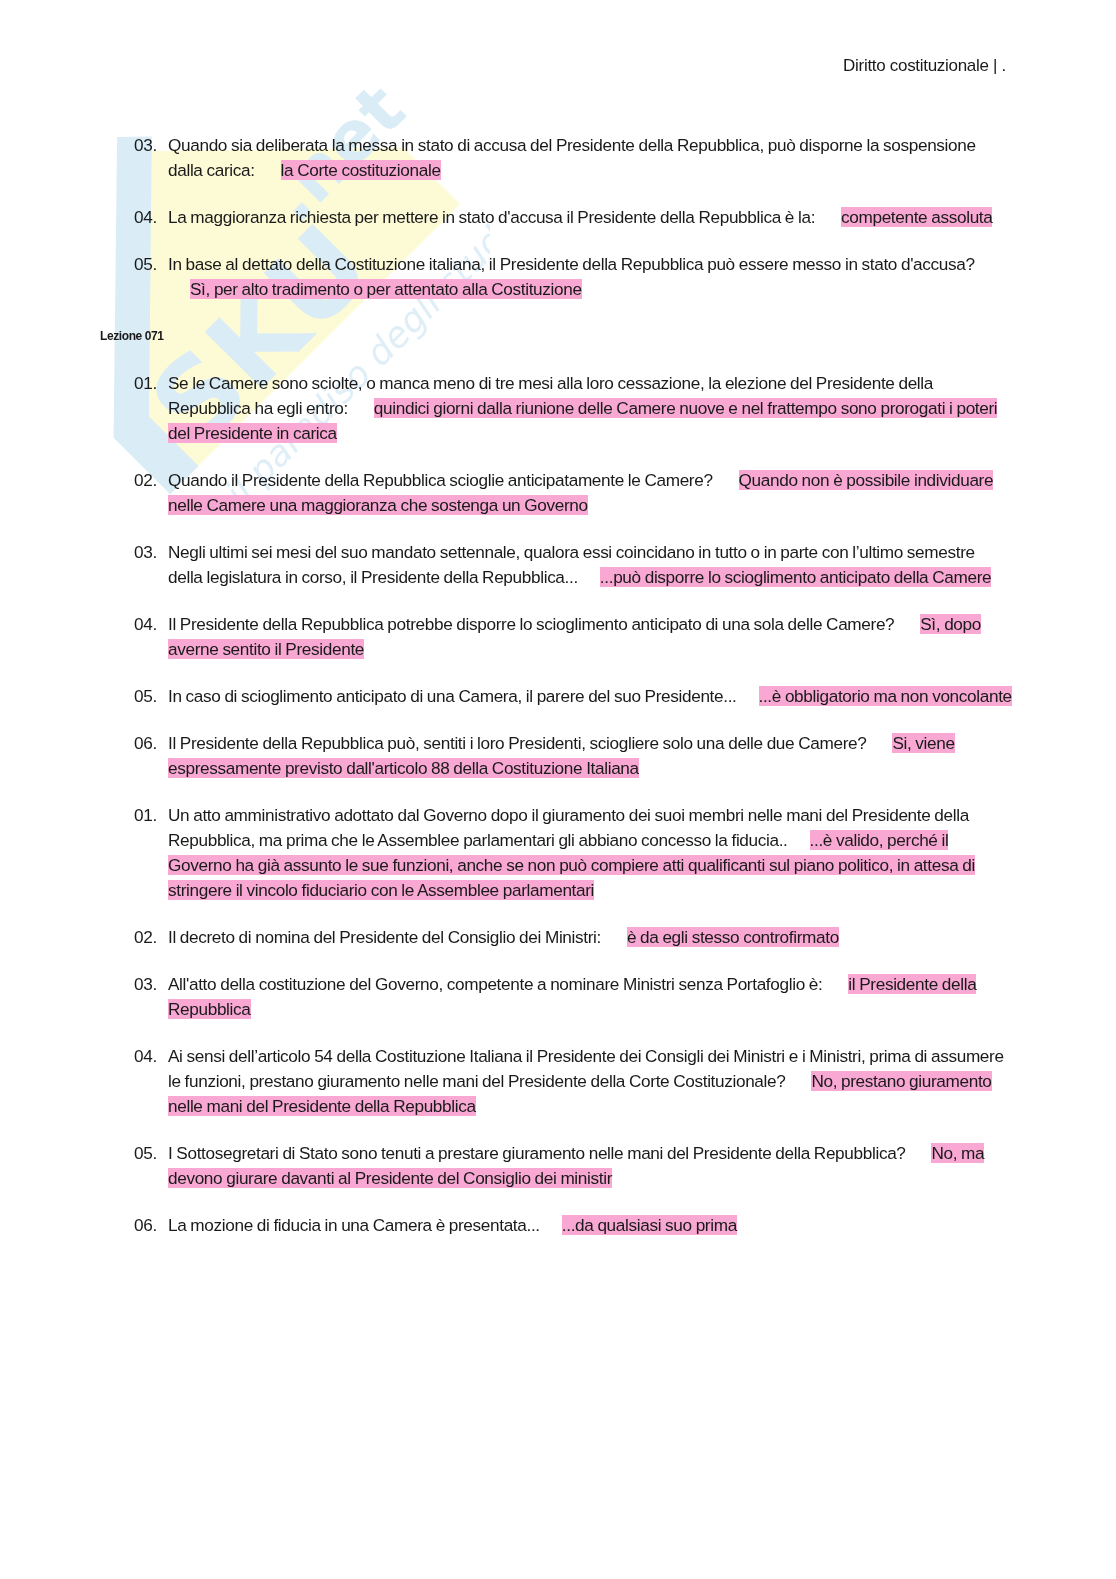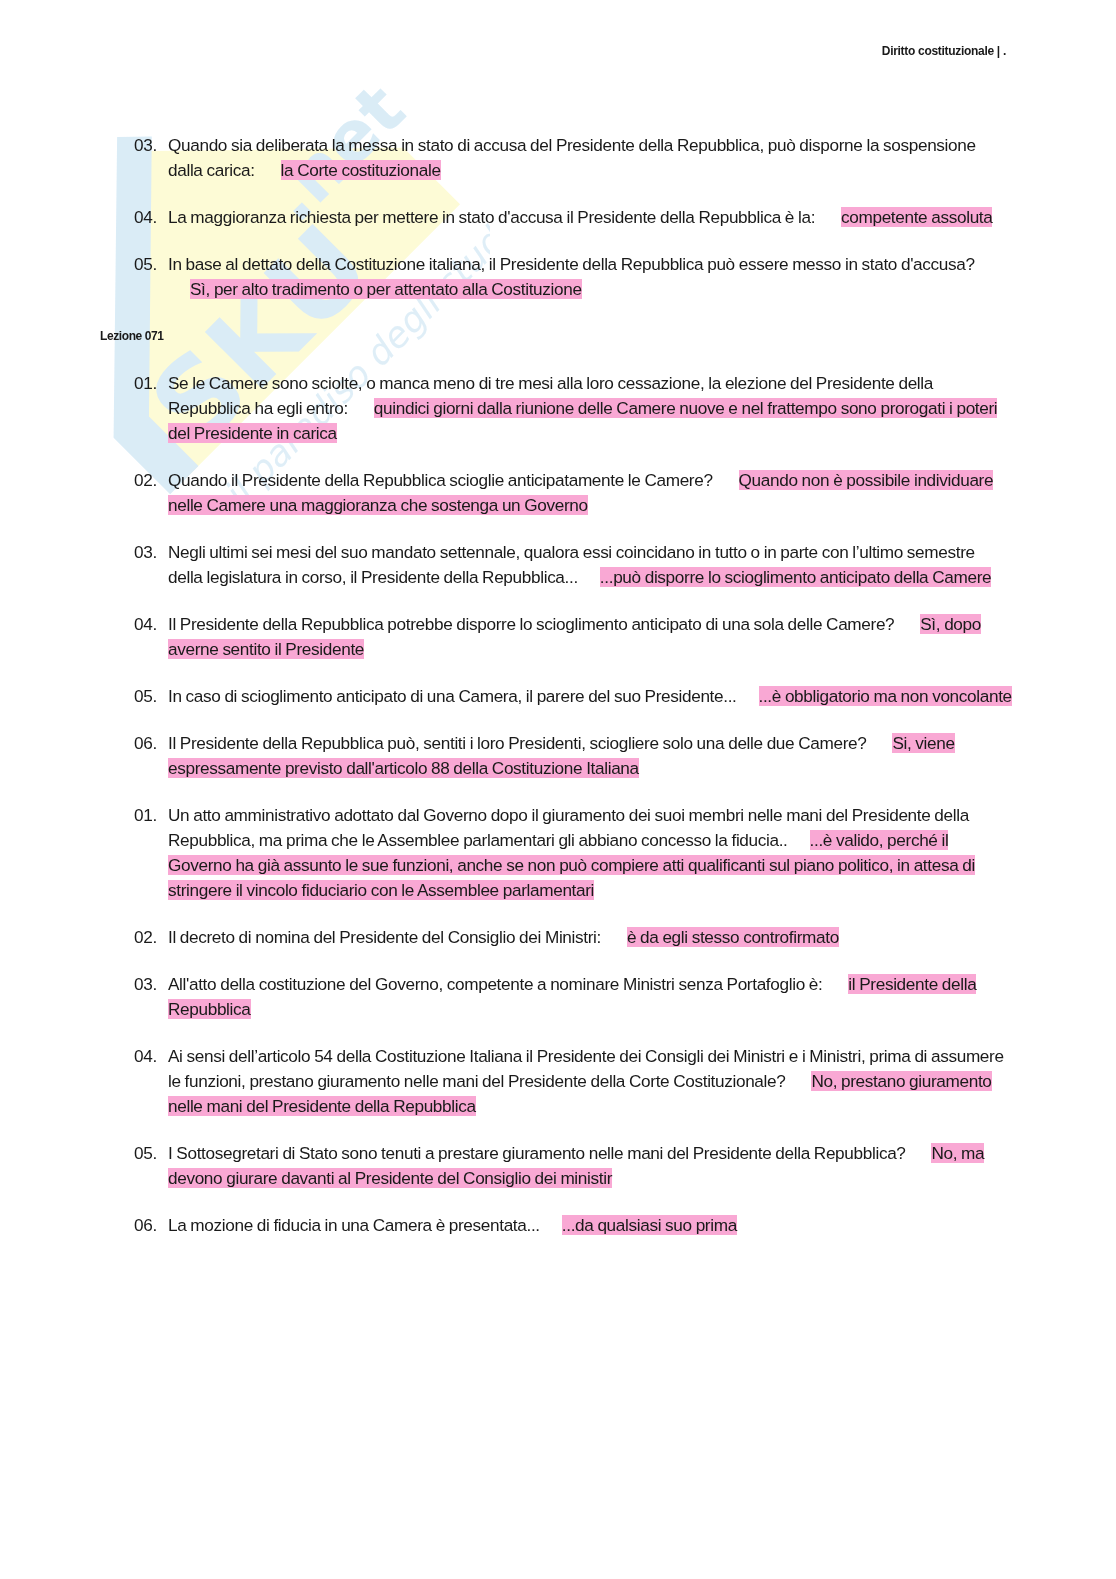--- a/index.html
+++ b/index.html
@@ -15,24 +15,24 @@
       position: absolute;
       left: 20px;
       top: 40px;
       width: 470px;
       height: 470px;
       pointer-events: none;
       z-index: 0;
     }
     .page-header {
       position: absolute;
-      top: 44px;
+      top: 56px;
       right: 110px;
-      font-size: 12px;
-      font-weight: bold;
+      font-size: 17px;
+      font-weight: normal;
       letter-spacing: -0.3px;
       z-index: 1;
     }
     .content {
       position: absolute;
       left: 0;
       top: 133px;
       width: 1013px;
       z-index: 1;
     }

